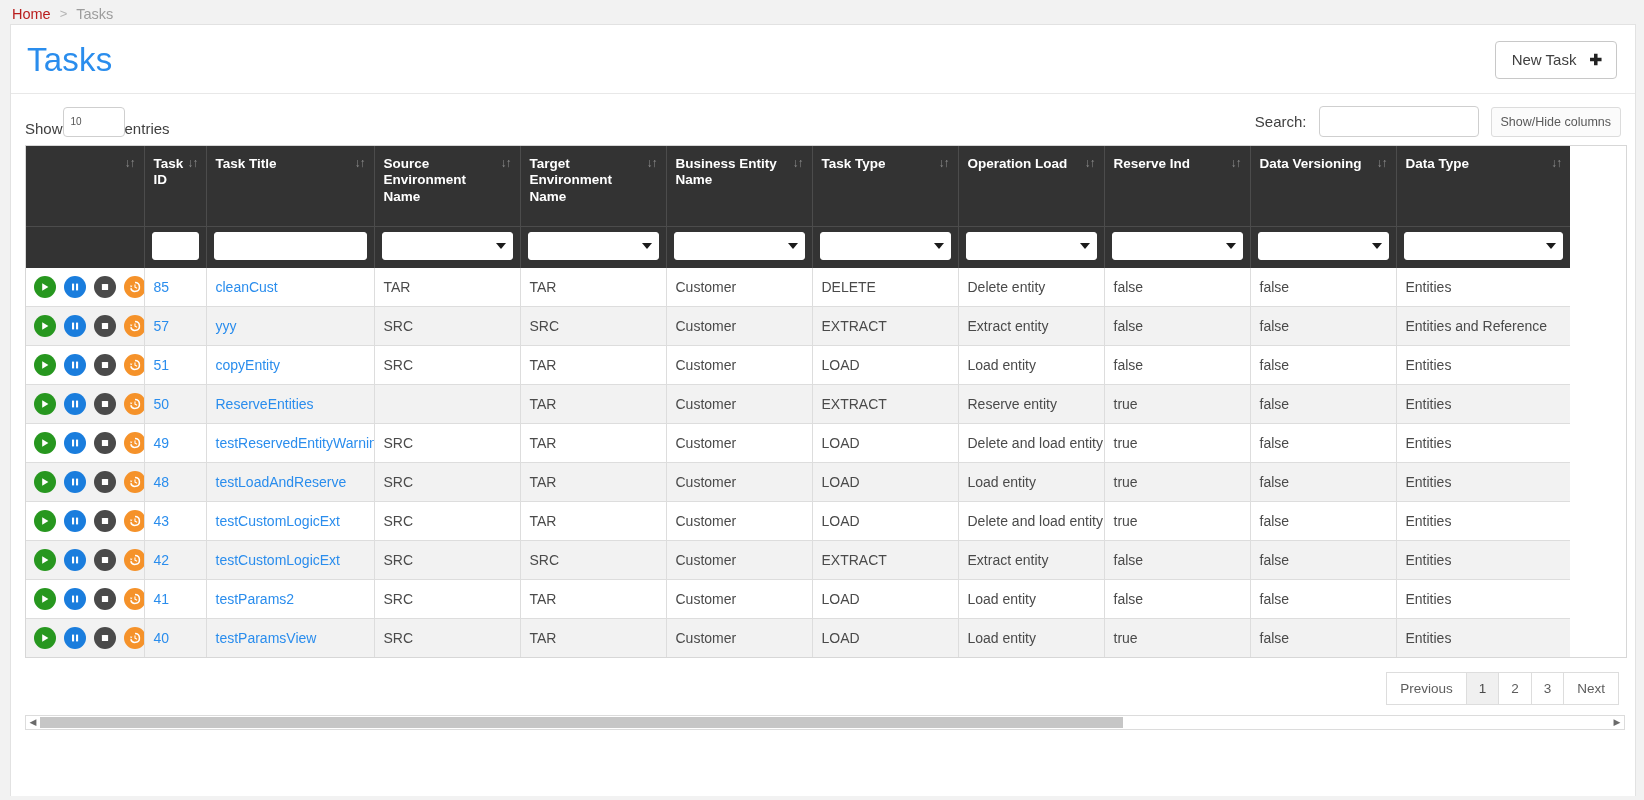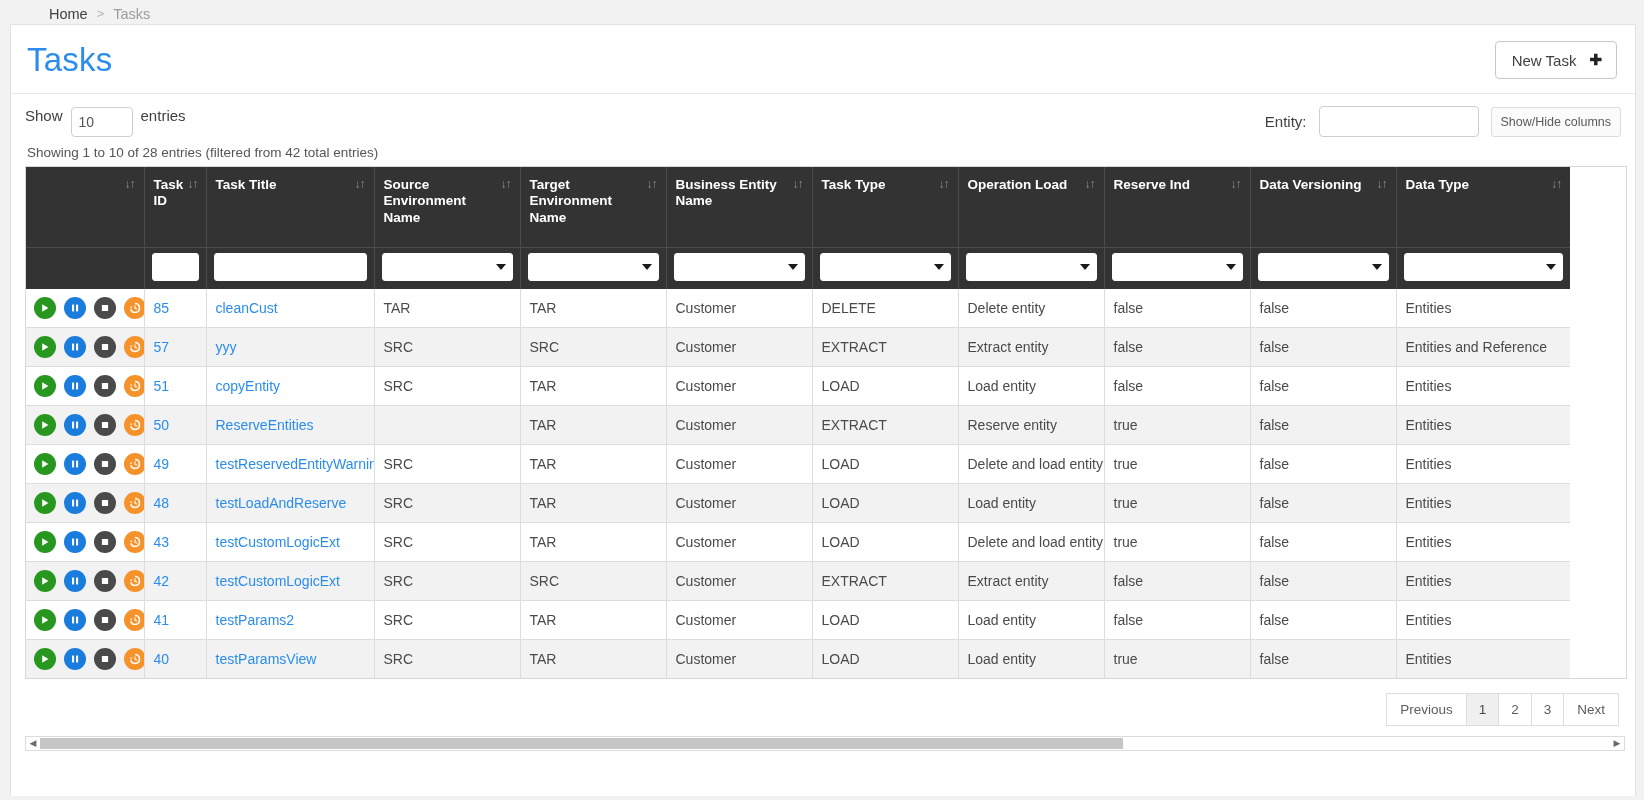--- a/index.html
+++ b/index.html
@@ -15,21 +15,21 @@
   .breadcrumb {
     height: 24px;
     padding: 3px 0 0 12px;
     font-size: 14.5px;
     color: #9a9a9a;
     display: flex;
     align-items: center;
     gap: 9px;
     background: #f2f2f2;
   }
-  .breadcrumb .crumb-home { color: #404040; margin-left: 37px; }
+  .breadcrumb .crumb-home { color: #b91c1c; }
   .breadcrumb .crumb-sep  { color: #b4b4b4; font-size: 13px; }
   .breadcrumb .crumb-cur  { color: #9d9d9d; }
 
   
   .card {
     position: relative;
     margin: 0 8px 0 10px;
     background: #ffffff;
     border: 1px solid #e2e2e2;
     border-bottom: none;
@@ -47,45 +47,45 @@
   .page-title {
     font-size: 33px;
     color: #2a8ded;
     font-weight: normal;
     letter-spacing: .2px;
     margin: 0;
     padding-left: 2px;
   }
   .new-task-btn {
     display: inline-flex;
-    align-items: center;
+    align-items: flex-start;
     gap: 13px;
     border: 1px solid #c8c8c8;
     border-radius: 4px;
     background: #fff;
     color: #3f3f3f;
     font-size: 15px;
     padding: 9px 14px 9px 16px;
     cursor: pointer;
     font-family: "Liberation Sans", sans-serif;
   }
   .new-task-btn .plus { font-size: 15px; font-weight: bold; color: #222; }
 
   
   .controls {
     display: flex;
     align-items: center;
     justify-content: space-between;
     padding: 12px 14px 8px 14px;
   }
-  .len-group { display: flex; align-items: flex-start; gap: 8px; font-size: 15px; color: #3f3f3f; }
+  .len-group { display: flex; align-items: flex-end; font-size: 15px; color: #3f3f3f; }
   .len-input {
     width: 62px; height: 30px;
     border: 1px solid #cfcfcf; border-radius: 4px;
-    padding: 0 7px; font-size: 14px; color: #555;
+    padding: 0 7px; font-size: 10px; color: #555;
     font-family: "Liberation Sans", sans-serif;
   }
   .right-group { display: flex; align-items: center; gap: 12px; }
   .search-label { font-size: 15px; color: #3f3f3f; }
   .search-input {
     width: 160px; height: 31px;
     border: 1px solid #cfcfcf; border-radius: 4px;
     padding: 0 8px; font-size: 14px;
     font-family: "Liberation Sans", sans-serif;
   }
@@ -250,27 +250,26 @@
     </button>
   </div>
 
   <div class="controls">
     <div class="len-group">
       <span>Show</span>
       <input class="len-input" type="text" value="10" style="">
       <span>entries</span>
     </div>
     <div class="right-group">
-      <span class="search-label">Entity:</span>
+      <span class="search-label">Search:</span>
       <input class="search-input" type="text" placeholder="" style="">
       <button class="showhide-btn">Show/Hide columns</button>
     </div>
   </div>
 
-  <div class="info-line">Showing 1 to 10 of 28 entries (filtered from 42 total entries)</div>
 
   <div class="table-wrap">
     <table class="dt">
       <colgroup>
         <col style="width:118px">
           <col style="width:62px">
           <col style="width:168px">
         <col style="width:146px">
           <col style="width:146px">
           <col style="width:146px">

